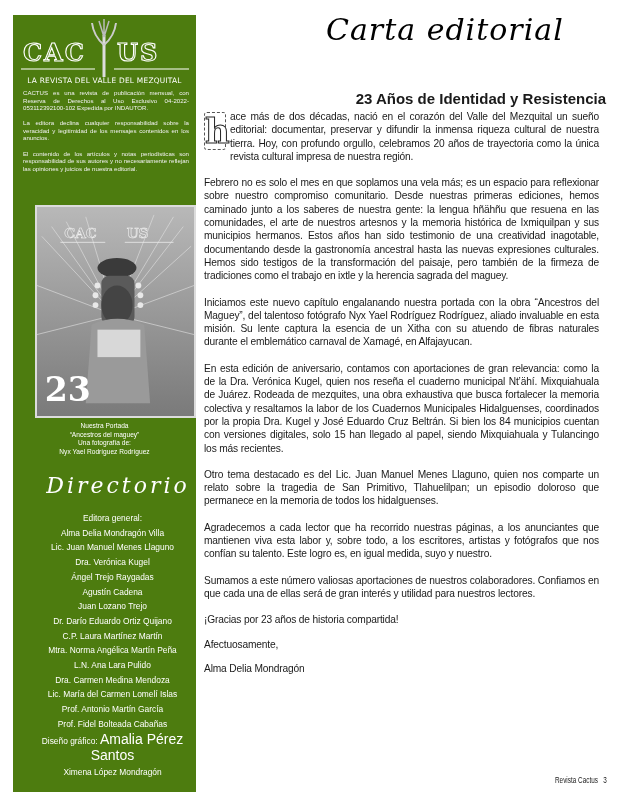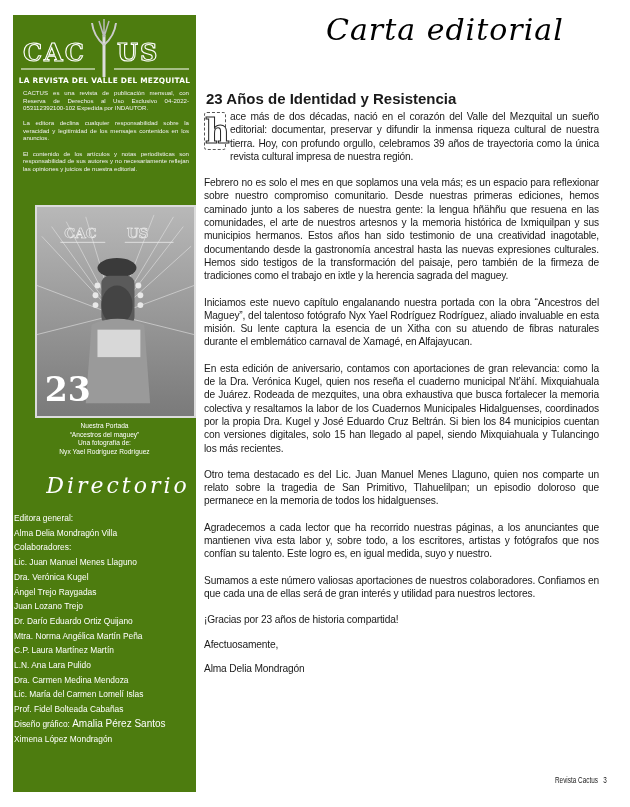--- a/index.html
+++ b/index.html
@@ -10,21 +10,21 @@
   .sidebar {
     position: absolute; left: 13px; top: 15px; width: 183px; height: 777px;
     background: #4d7c0f; color: #ffffff;
   }
   .logo {
     position: absolute; left: 0; top: 0; width: 183px; height: 62px;
   }
   .logo svg { width: 183px; height: 62px; display: block; }
   .tagline {
     position: absolute; left: 0; top: 61px; width: 183px; text-align: center;
-    font-family: "DejaVu Sans", sans-serif; font-weight: bold; font-size: 7.4px;
+    font-family: "DejaVu Sans", sans-serif; font-weight: normal; font-size: 7.4px;
     letter-spacing: 0.25px; color: #ffffff; white-space: nowrap;
   }
   .legal {
     position: absolute; left: 10px; top: 74px; width: 166px;
     font-family: "Liberation Sans", sans-serif; font-size: 6.1px; line-height: 7.6px;
     color: #f2f2f2; text-align: justify;
   }
   .legal p { margin-bottom: 7.5px; }
 
   .cover {
@@ -36,35 +36,36 @@
   .cover-caption {
     position: absolute; left: 0; top: 407px; width: 183px; text-align: center;
     font-size: 6.6px; line-height: 8.6px; color: #ffffff;
   }
   .directorio-title {
     position: absolute; left: 0; top: 458px; width: 210px; text-align: center;
     font-family: "DejaVu Serif", serif; font-style: italic; font-size: 22px;
     letter-spacing: 3px; color: #ffffff; font-weight: normal;
   }
   .directory {
-    position: absolute; left: 1px; top: 496px; width: 183px; 
+    position: absolute; left: 8px; top: 496px; width: 183px; text-align: center;
     font-size: 8.4px; line-height: 14.7px; color: #ffffff;
   }
-  .directory .big { font-size: 10px; }
+  .directory .big { font-size: 14px; }
 
   
   .page-title {
     position: absolute; left: 280px; top: 12px; width: 300px;
     font-family: "DejaVu Serif", serif; font-style: italic; font-size: 30px;
     color: #000000; font-weight: normal; letter-spacing: 1px; margin-left: 46px;
   }
   .headline {
     position: absolute; left: 206px; top: 90px; width: 400px;
     font-family: "Liberation Sans", sans-serif; font-weight: bold; font-size: 15px;
     color: #1a1a1a;
+    text-align: right;
   }
   .article {
     position: absolute; left: 204px; top: 110px; width: 395px;
     font-family: "Liberation Sans", sans-serif; font-size: 10.2px; line-height: 13.3px;
     color: #1a1a1a; text-align: justify; letter-spacing: -0.15px;
   }
   .article p { margin-bottom: 13px; }
   .dropcap {
     float: left; width: 22px; height: 38px; margin: 2px 4px 0 0;
     border: 1px dashed #555; border-radius: 3px;
@@ -160,42 +161,43 @@
     <div>“Ancestros del maguey”</div>
     <div>Una fotografía de:</div>
     <div>Nyx Yael Rodríguez Rodríguez</div>
   </div>
 
   <h2 class="directorio-title">Directorio</h2>
 
   <div class="directory">
     <div>Editora general:</div>
     <div>Alma Delia Mondragón Villa</div>
-    <div>Colaboradores:</div>
     <div>Lic. Juan Manuel Menes Llaguno</div>
     <div>Dra. Verónica Kugel</div>
     <div>Ángel Trejo Raygadas</div>
+    <div>Agustín Cadena</div>
     <div>Juan Lozano Trejo</div>
     <div>Dr. Darío Eduardo Ortiz Quijano</div>
+    <div>C.P. Laura Martínez Martín</div>
     <div>Mtra. Norma Angélica Martín Peña</div>
-    <div>C.P. Laura Martínez Martín</div>
     <div>L.N. Ana Lara Pulido</div>
     <div>Dra. Carmen Medina Mendoza</div>
     <div>Lic. María del Carmen Lomelí Islas</div>
+    <div>Prof. Antonio Martín García</div>
     <div>Prof. Fidel Bolteada Cabañas</div>
     <div><span>Diseño gráfico: </span><span class="big">Amalia Pérez Santos</span></div>
     <div>Ximena López Mondragón</div>
   </div>
 </aside>
 
 <h1 class="page-title">Carta editorial</h1>
 <h2 class="headline">23 Años de Identidad y Resistencia</h2>
 
 <article class="article">
-  <p><span class="dropcap">h</span><span>ace más de dos décadas, nació en el corazón del Valle del Mezquital un sueño editorial: documentar, preservar y difundir la inmensa riqueza cultural de nuestra tierra. Hoy, con profundo orgullo, celebramos 39 años de trayectoria como la única revista cultural impresa de nuestra región.</span></p>
+  <p><span class="dropcap">h</span><span>ace más de dos décadas, nació en el corazón del Valle del Mezquital un sueño editorial: documentar, preservar y difundir la inmensa riqueza cultural de nuestra tierra. Hoy, con profundo orgullo, celebramos 20 años de trayectoria como la única revista cultural impresa de nuestra región.</span></p>
   <p>Febrero no es solo el mes en que soplamos una vela más; es un espacio para reflexionar sobre nuestro compromiso comunitario. Desde nuestras primeras ediciones, hemos caminado junto a los saberes de nuestra gente: la lengua hñähñu que resuena en las comunidades, el arte de nuestros artesnos y la memoria histórica de Ixmiquilpan y sus municipios hermanos. Estos años han sido testimonio de una creatividad inagotable, documentando desde la gastronomía ancestral hasta las nuevas expresiones culturales. Hemos sido testigos de la transformación del paisaje, pero también de la firmeza de tradiciones como el trabajo en ixtle y la herencia sagrada del maguey.</p>
   <p>Iniciamos este nuevo capítulo engalanando nuestra portada con la obra “Ancestros del Maguey”, del talentoso fotógrafo Nyx Yael Rodríguez Rodríguez, aliado invaluable en esta misión. Su lente captura la esencia de un Xitha con su atuendo de fibras naturales durante el emblemático carnaval de Xamagé, en Alfajayucan.</p>
   <p>En esta edición de aniversario, contamos con aportaciones de gran relevancia: como la de la Dra. Verónica Kugel, quien nos reseña el cuaderno municipal Nt’ähí. Mixquiahuala de Juárez. Rodeada de mezquites, una obra exhaustiva que busca fortalecer la memoria colectiva y resaltamos la labor de los Cuadernos Municipales Hidalguenses, coordinados por la propia Dra. Kugel y José Eduardo Cruz Beltrán. Si bien los 84 municipios cuentan con versiones digitales, solo 15 han llegado al papel, siendo Mixquiahuala y Tulancingo los más recientes.</p>
   <p>Otro tema destacado es del Lic. Juan Manuel Menes Llaguno, quien nos comparte un relato sobre la tragedia de San Primitivo, Tlahuelilpan; un episodio doloroso que permanece en la memoria de todos los hidalguenses.</p>
   <p>Agradecemos a cada lector que ha recorrido nuestras páginas, a los anunciantes que mantienen viva esta labor y, sobre todo, a los escritores, artistas y fotógrafos que nos confían su talento. Este logro es, en igual medida, suyo y nuestro.</p>
   <p>Sumamos a este número valiosas aportaciones de nuestros colaboradores. Confiamos en que cada una de ellas será de gran interés y utilidad para nuestros lectores.</p>
   <div class="closing">
     <p>¡Gracias por 23 años de historia compartida!</p>
     <p>Afectuosamente,</p>
     <p>Alma Delia Mondragón</p>

